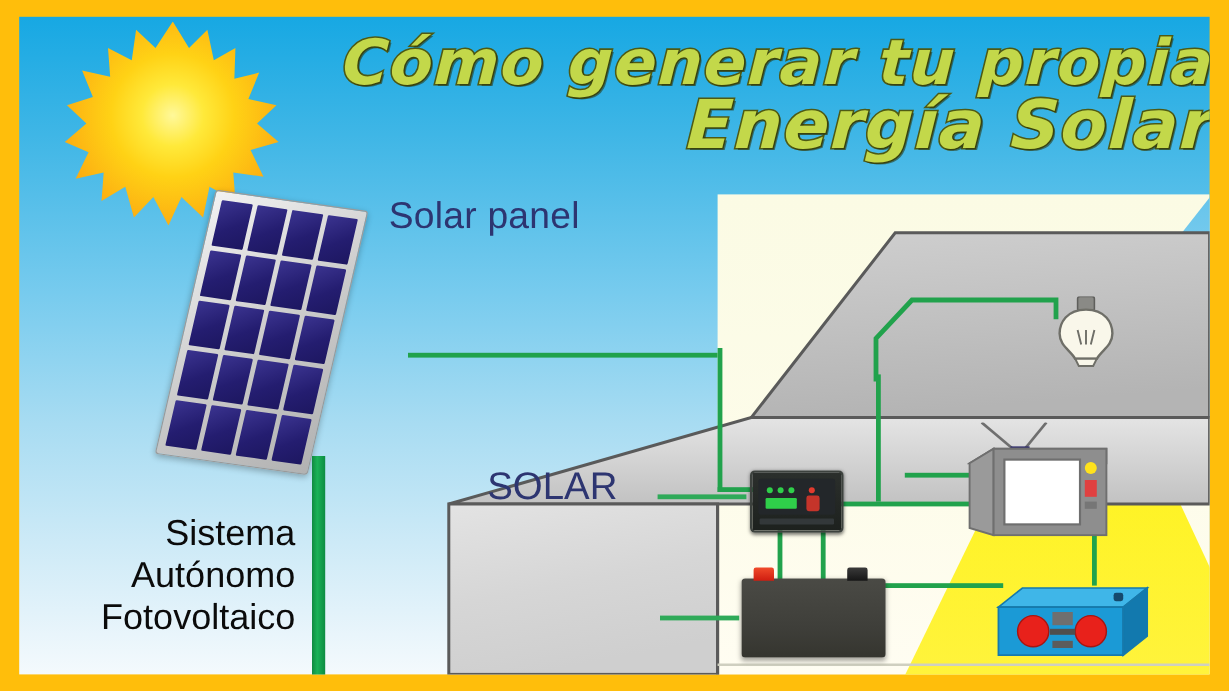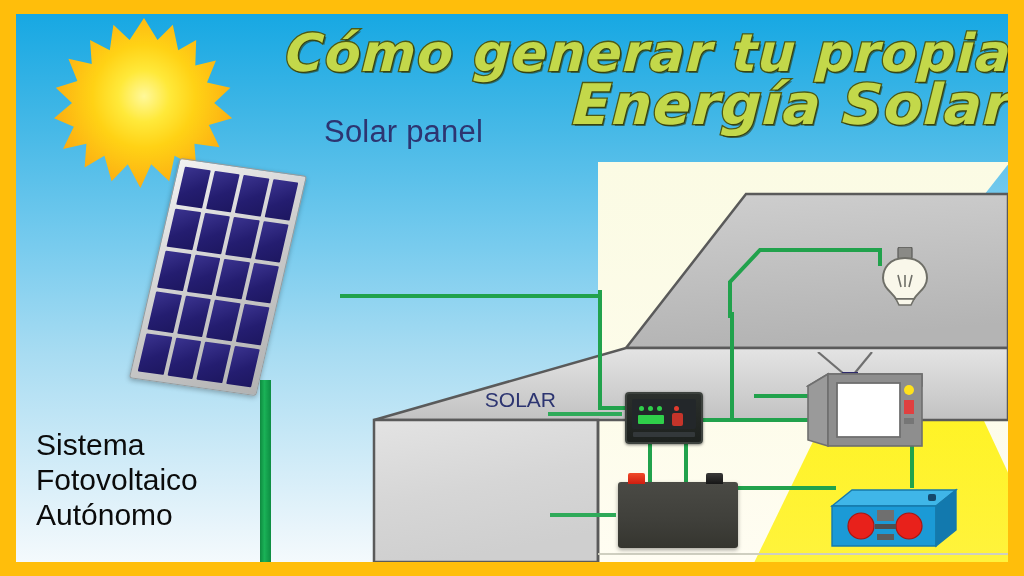--- a/index.html
+++ b/index.html
@@ -69,28 +69,29 @@
     background:linear-gradient(to right,#0f8a40,#1ab257 40%,#0d8c42);
   }
 
   
   .sky-label {
     position:absolute;
     color:#2d3571;
     font-size:30px; font-weight:400;
     letter-spacing:.2px;
     white-space:nowrap;
+    margin-top:48px;
   }
   #label-solar-panel { left:308px; top:100px; font-size:31px; }
 
   
   #caption {
     position:absolute; left:20px; top:413px;
     width:210px;
-    text-align:left;
+    text-align:right;
     color:#0b0b0b;
     font-size:30px; line-height:1.17;
     font-weight:400;
   }
 
   
   #house { position:absolute; left:338px; top:148px; width:654px; height:400px; }
 
   
   #room {
@@ -151,22 +152,22 @@
   
   #tv { position:absolute; left:452px; top:190px; width:118px; height:95px; }
 
   
   #radio { position:absolute; left:476px; top:322px; width:128px; height:72px; }
 
   
   .house-label {
     position:absolute;
     color:#2d3571;
-    font-size:21px; line-height:1.12;
-    text-align:right;
+    font-size:32px; line-height:1.12;
+    text-align:left;
     white-space:nowrap;
   }
 
   
   .leader { position:absolute; height:4px; background:#2faa59; }
 
   
   #title {
     position:absolute; left:226px; top:14px;
     width:770px;
@@ -333,22 +334,22 @@
         <span>SOLAR</span><br>
       </div>
     </div>
 
     <div class="sky-label" id="label-solar-panel">
       <span>Solar panel</span>
     </div>
 
     <div id="caption">
       <div>Sistema</div>
+      <div>Autónomo</div>
       <div>Fotovoltaico</div>
-      <div>Autónomo</div>
     </div>
 
     <div id="title">
       <span class="line line1">Cómo generar tu propia</span>
       <span class="line line2">Energía Solar</span>
     </div>
 
   </div>
 </div>
 

